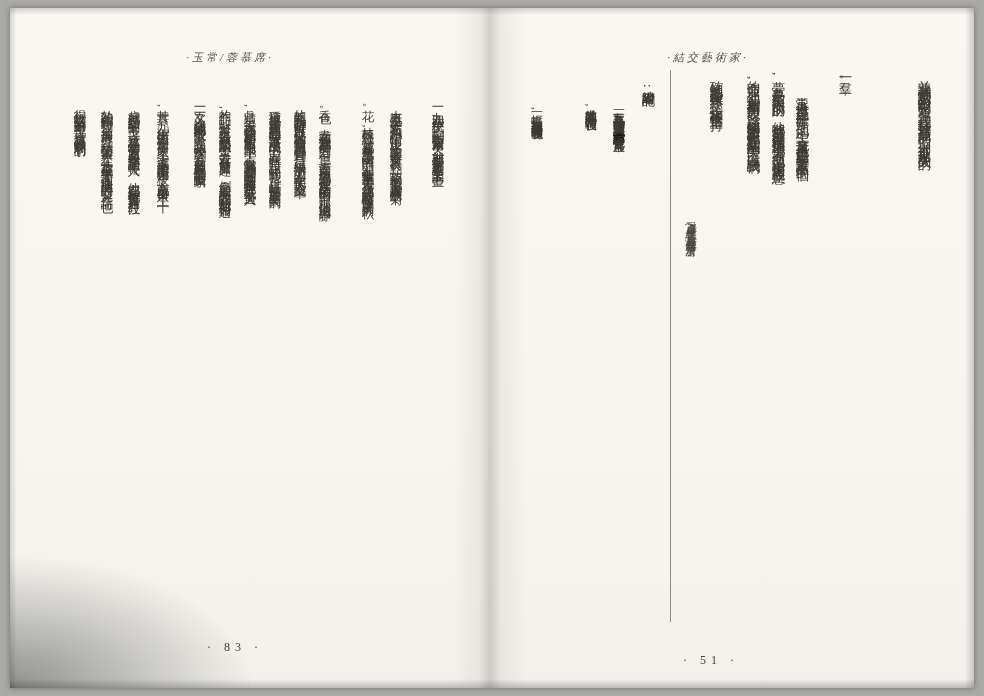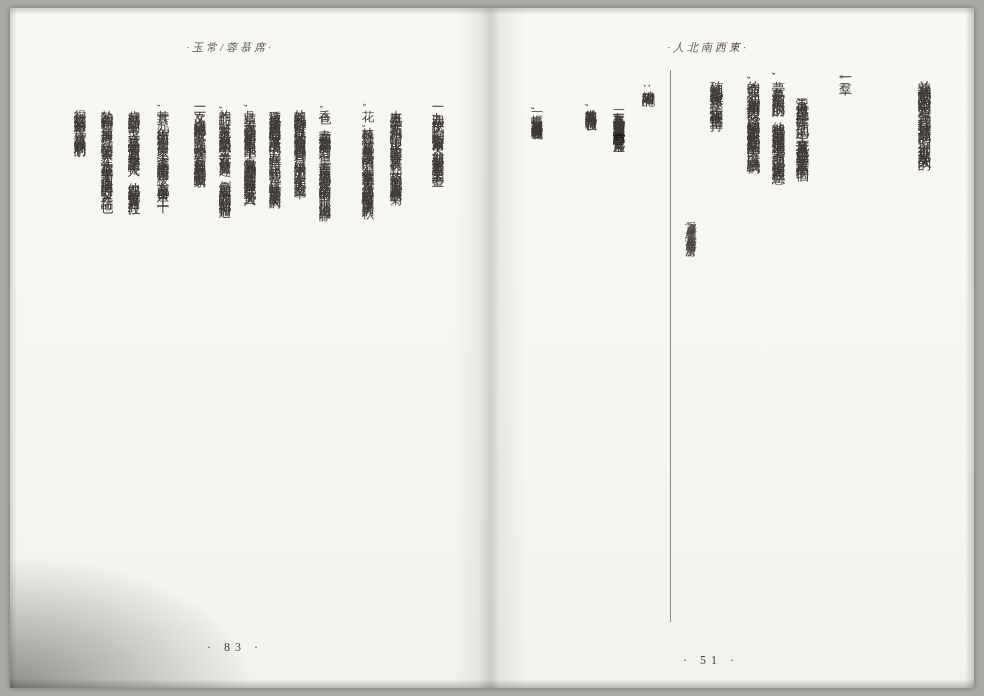--- a/index.html
+++ b/index.html
@@ -47,21 +47,21 @@
   }
   .lp-col   { font-size:12.5px; letter-spacing:2px; top:92px; max-height:582px; }
   .rp-essay { font-size:13.5px; letter-spacing:2px; top:62px; max-height:575px; }
   .rp-attr  { font-size:10px;  letter-spacing:0.8px; color:#4c4944; font-style:italic; }
   .rp-note  { font-size:12px;  letter-spacing:0.6px; }
   .rp-note-title { font-size:13px; letter-spacing:1px; color:#332f2a; }
   .bold-name { font-weight:bold; color:#171512; }
 
   .running-head {
     position:absolute; font-size:11px; letter-spacing:3px; color:#56524c;
-    text-align:center; white-space:nowrap; font-style:italic;
+    text-align:center; white-space:nowrap; font-style:italic;margin-top:10px;
   }
   .page-number {
     position:absolute; font-size:12px; letter-spacing:5px; color:#45423d;
     text-align:center; white-space:nowrap;
   }
   .divider-rule {
     position:absolute; width:1px; background:#8e8a84;
   }
 </style>
 </head>
@@ -84,21 +84,21 @@
       <div class="v lp-col" style="left:181px;">一次又一次機緣的那些故事,讓我印象深刻,眞是個脾氣古怪的畫家啊!</div>
       <div class="v lp-col" style="left:144px;">其實,一九〇〇年出生於四川富商之家,十七歲進上海的美術學校,十九歲留學日本,二十</div>
       <div class="v lp-col" style="left:115px;">歲就到了巴黎的常玉,應該算是幼有大志而又很幸運的年輕人。他在巴黎也確實有過一段狂</div>
       <div class="v lp-col" style="left:88px;">熱的創作時期,參加展覽,結交藝術家,在二十八歲那年娶了一個法國侯爵的女兒,作品也</div>
       <div class="v lp-col" style="left:61px;">得到收藏家的重視,應該算是很順利的了。</div>
 
       <div class="page-number" style="left:170px; top:632px; width:110px;">· 83 ·</div>
     </div>
 
     <div class="page page-right">
-      <div class="running-head" style="left:130px; top:32px; width:180px;">·人北南西東·</div>
+      <div class="running-head" style="left:130px; top:32px; width:180px;">·結交藝術家·</div>
 
       <div class="v rp-essay" style="left:427px;">並讓我們意識到人的眼光之短窄,我們往往只看那成功的一個,卻從不見那失敗的</div>
       <div class="v rp-essay" style="left:348px;">一羣。</div>
       <div class="v rp-essay" style="left:305px; top:78px;">常玉逝世迄今已二十餘年,他的一生,充其量也不過是巴黎芸芸衆生中的一個</div>
       <div class="v rp-essay" style="left:281px;">夢,夢是空幻了無痕跡的。他雖然是那麼消極無爲地生活着,他的後半生如被蠱惑</div>
       <div class="v rp-essay" style="left:256px;">的命運,他卻藉着創作的表現,將極端的愁苦窮困化作悲劇性的美學,以致讓我們</div>
       <div class="v rp-essay" style="left:219px;">確知他的生命雖然終止,永恆卻依舊堅持。</div>
 
       <div class="v rp-attr" style="left:195px; top:207px;">選自古月著「誘惑者」(大村出版社・民國八十年十一月出版)</div>
 

